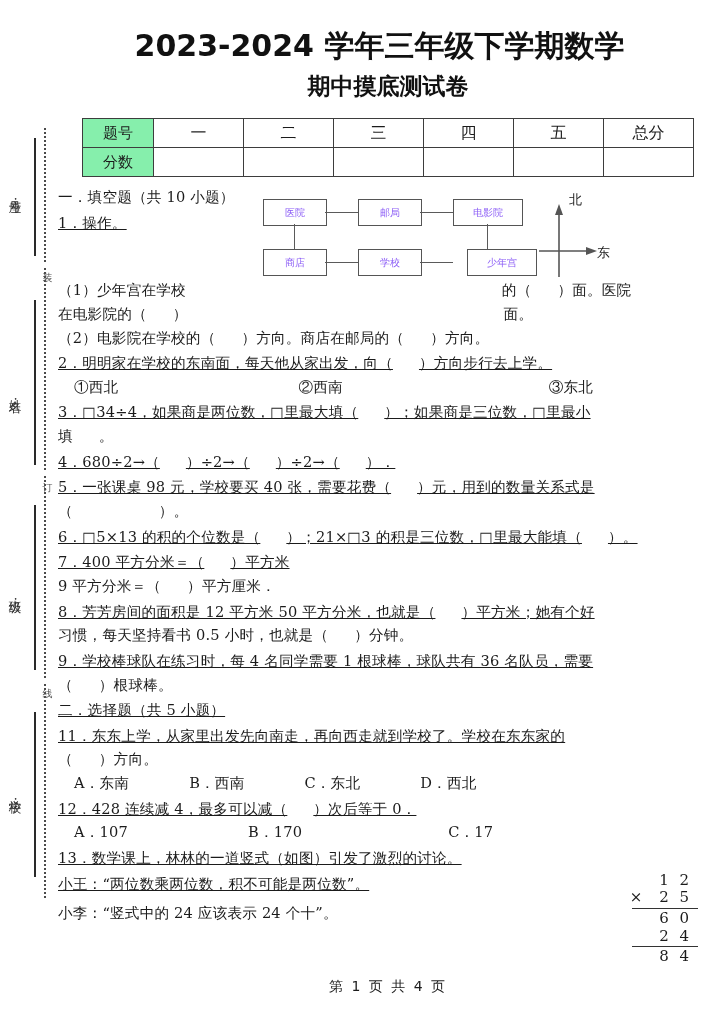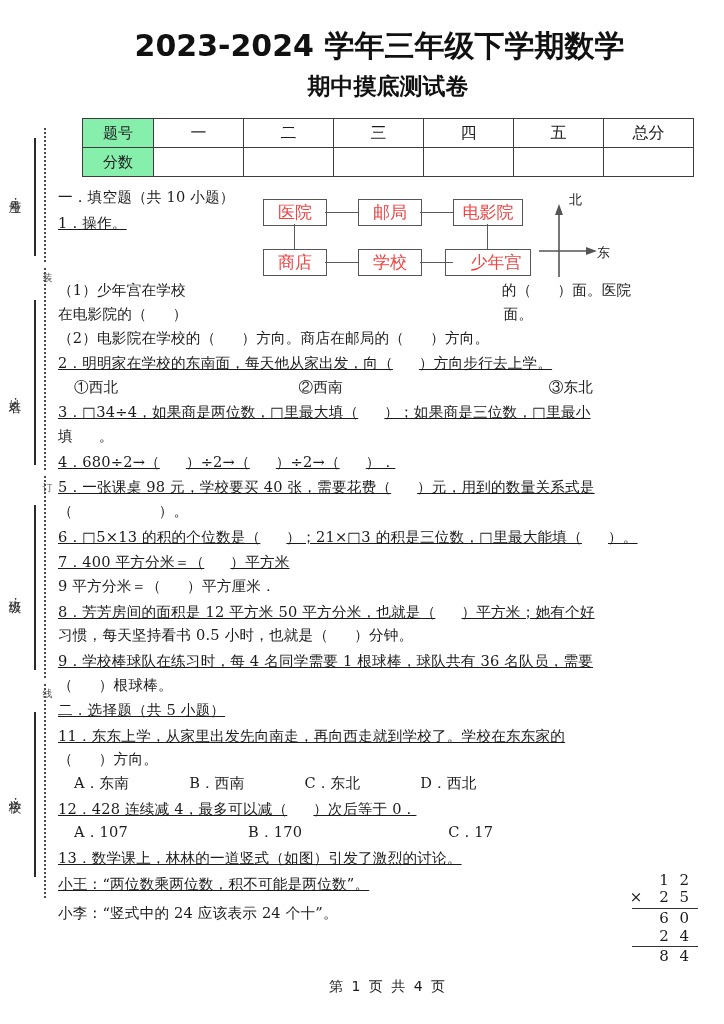--- a/index.html
+++ b/index.html
@@ -122,26 +122,26 @@
     position: absolute;
     left: 155px;
     top: 6px;
     width: 330px;
     height: 92px;
   }
   .node {
     position: absolute;
     border: 1.6px solid #555;
     background: #fff;
-    font-size: 17px;
+    font-size: 10px;
     text-align: center;
     line-height: 25px;
     height: 25px;
     font-family: "DejaVu Serif", "Liberation Serif", serif;
-    color: #ef4444;
+    color: #8b5cf6;
   }
   .hlink {
     position: absolute;
     height: 0;
     border-top: 1.5px solid #5a5a5a;
   }
   .vlink {
     position: absolute;
     width: 0;
     border-left: 1.5px solid #5a5a5a;
@@ -223,21 +223,21 @@
     </table>
 
   <div id="qwrap">
 
     <div id="diagram">
       <div class="node" style="left:56px; top:8px; width:62px;">医院</div>
       <div class="node" style="left:151px;top:8px; width:62px;">邮局</div>
       <div class="node" style="left:246px;top:8px; width:68px;">电影院</div>
       <div class="node" style="left:56px; top:58px;width:62px;">商店</div>
       <div class="node" style="left:151px;top:58px;width:62px;">学校</div>
-      <div class="node" style="left:238px;top:58px;width:68px;padding-left:16px;">少年宫</div>
+      <div class="node" style="left:260px;top:58px;width:68px;">少年宫</div>
 
       <div class="hlink" style="left:118px; top:21px; width:33px;"></div>
       <div class="hlink" style="left:213px; top:21px; width:33px;"></div>
       <div class="hlink" style="left:118px; top:71px; width:33px;"></div>
       <div class="hlink" style="left:213px; top:71px; width:33px;"></div>
       <div class="vlink" style="left:87px;  top:33px; height:25px;"></div>
       <div class="vlink" style="left:280px; top:33px; height:25px;"></div>
 
       <div id="compass">
         <svg width="80" height="92" viewBox="0 0 80 92">

